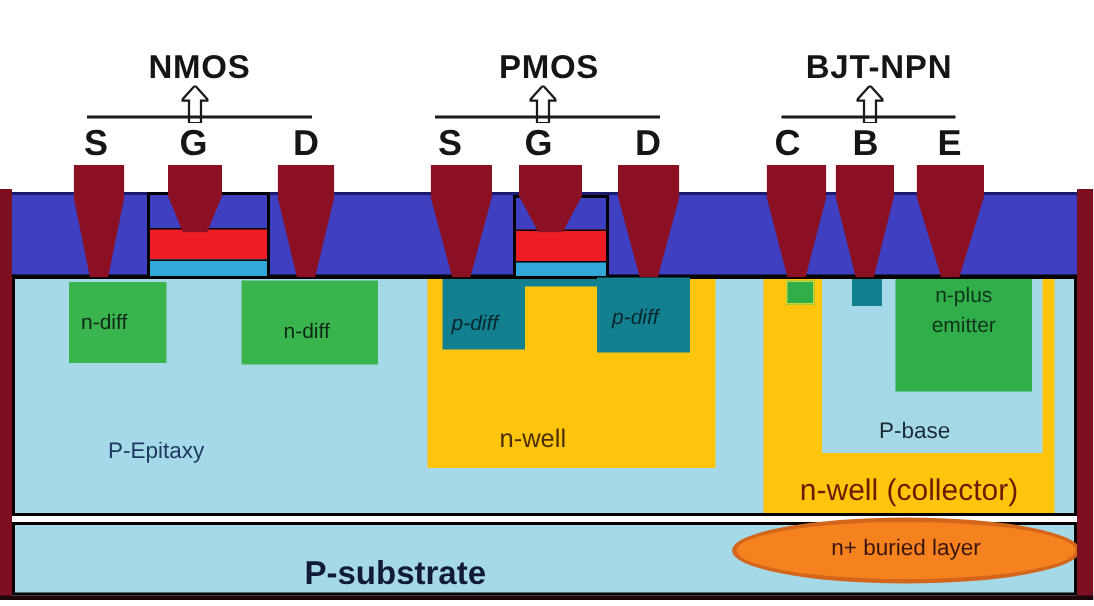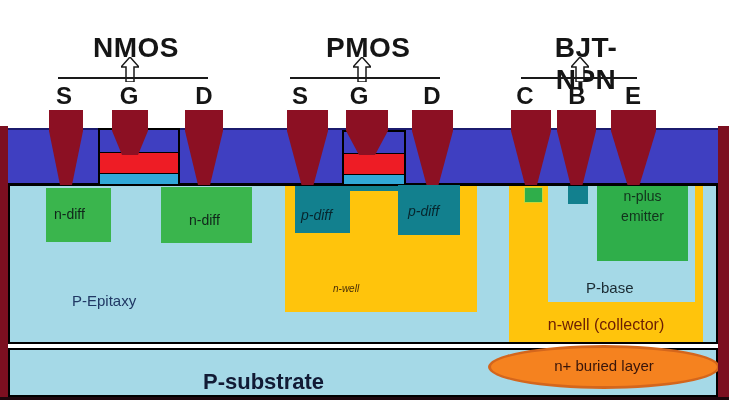--- a/index.html
+++ b/index.html
@@ -2,21 +2,21 @@
 <html style="--c-oxide: #3f3fc1; --c-contact: #8c1023; --c-gate: #ee1c25; --c-gateox: #31a8d8; --c-epi: #a5d9e7; --c-ndiff: #3ab54d; --c-pdiff: #12808e; --c-nwell: #ffc40c; --c-emit: #2fae4a; --c-buried: #f5821f; --c-frame: #7c0f20;"><head>
 <meta charset="utf-8">
 <style>
   html,body{margin:0;padding:0;background:#fff;}
   #stage{
     position:relative;width:729px;height:404px;background:#ffffff;
     font-family:"Liberation Sans", sans-serif;overflow:hidden;
   }
   .abs{position:absolute;}
   
-  .dev-title{font-size:28px;font-weight:800;color:#151515;text-align:center;letter-spacing:.5px;}
+  .dev-title{font-size:22px;font-weight:800;color:#151515;text-align:center;letter-spacing:.5px;}
   .terminal{font-size:24px;font-weight:800;color:#151515;text-align:center;width:22px;}
   .hline{height:2px;background:#1a1a1a;}
   .arrow-svg{display:block;}
   
   .contact{
     background:var(--c-contact,#8c1023);top:110px;height:75px;z-index:6;
     clip-path:polygon(0 0,100% 0,100% 28%,calc(50% + 6px) 100%,calc(50% - 6px) 100%,0 28%);
   }
   .contact.gate{
     height:45px;
@@ -53,22 +53,22 @@
   .buried{
     left:488px;top:345px;width:232px;height:44px;border-radius:50%;
     background:var(--c-buried,#f5821f);border:3px solid #d4661c;box-sizing:border-box;
     z-index:8;text-align:center;
   }
   .buried .region-label{color:#38150a;font-size:15px;display:inline-block;margin-top:9px;}
   
   .frame{background:var(--c-frame,#7c0f20);z-index:10;}
   .frame-bottom{background:#1d060c;z-index:10;}
   .lbl-epitaxy{color:#203864;font-size:15px;z-index:3;}
-  .lbl-nwell{color:#4a2f08;font-size:10px;z-index:3;font-style:italic;}
-  .lbl-collector{color:#6b1d04;font-size:16px;z-index:3;text-align:center;}
+  .lbl-nwell{color:#4a2f08;font-size:17px;z-index:3;}
+  .lbl-collector{color:#6b1d04;font-size:20px;z-index:3;text-align:center;}
   .lbl-pbase{color:#1b2b33;font-size:15px;z-index:4;}
   .lbl-substrate{color:#121b35;font-size:22px;font-weight:600;z-index:2;}
 </style>
 </head>
 <body>
 
 <div id="stage">
 
   <div class="abs dev-title" style="left:93px;top:32px;width:80px;">NMOS</div>
   <svg class="abs arrow-svg" style="left:121px;top:57px;" width="18" height="25" viewBox="0 0 18 25">

